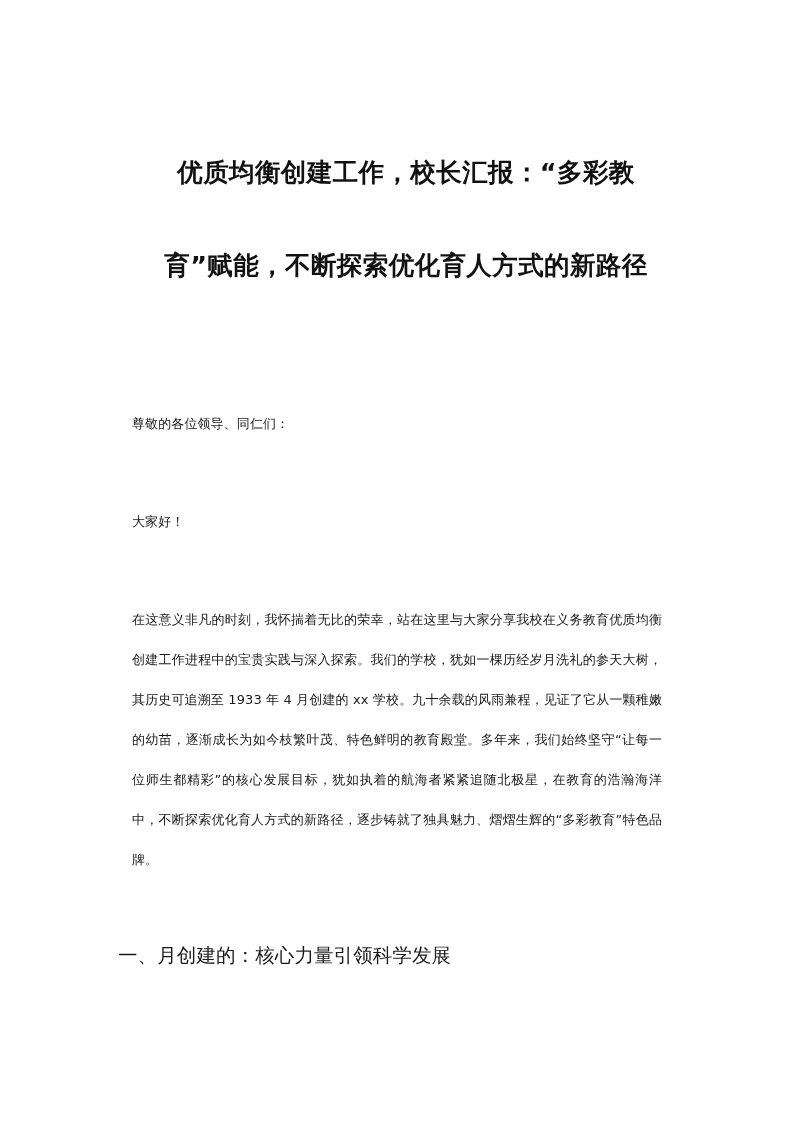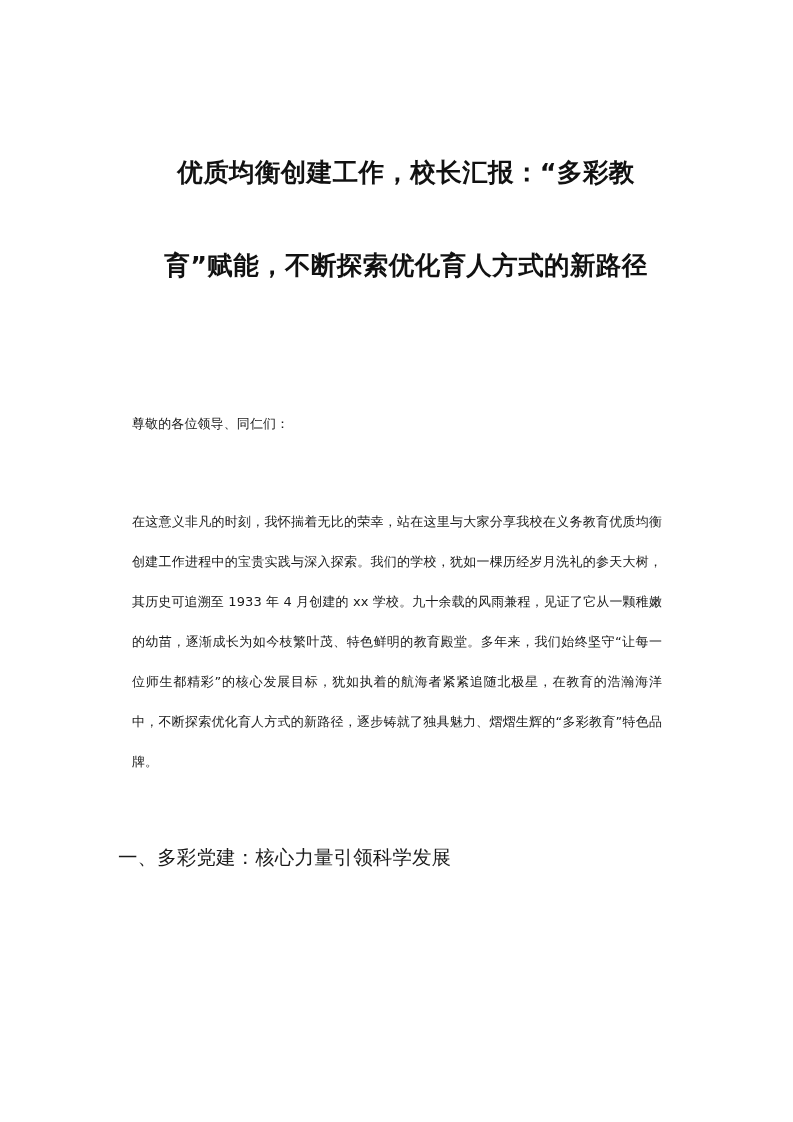--- a/index.html
+++ b/index.html
@@ -91,19 +91,20 @@
 <div class="page">
   <div class="doc-body">
 
     <h1 class="doc-title">
       <span class="title-line l1">优质均衡创建工作，校长汇报：“多彩教</span>
       <span class="title-line l2">育”赋能，不断探索优化育人方式的新路径</span>
     </h1>
 
     <p class="para salutation">尊敬的各位领导、同仁们：</p>
 
+    <p class="para greeting">大家好！</p>
 
     <p class="para main-body">在这意义非凡的时刻，我怀揣着无比的荣幸，站在这里与大家分享我校在义务教育优质均衡创建工作进程中的宝贵实践与深入探索。我们的学校，犹如一棵历经岁月洗礼的参天大树，其历史可追溯至 1933 年 4 月创建的 xx 学校。九十余载的风雨兼程，见证了它从一颗稚嫩的幼苗，逐渐成长为如今枝繁叶茂、特色鲜明的教育殿堂。多年来，我们始终坚守“让每一位师生都精彩”的核心发展目标，犹如执着的航海者紧紧追随北极星，在教育的浩瀚海洋中，不断探索优化育人方式的新路径，逐步铸就了独具魅力、熠熠生辉的“多彩教育”特色品牌。</p>
 
-    <p class="section-heading">一、多彩党建：核心力量引领科学发展</p>
+    <p class="section-heading">一、月创建的：核心力量引领科学发展</p>
 
   </div>
 </div>
 
 </body></html>

